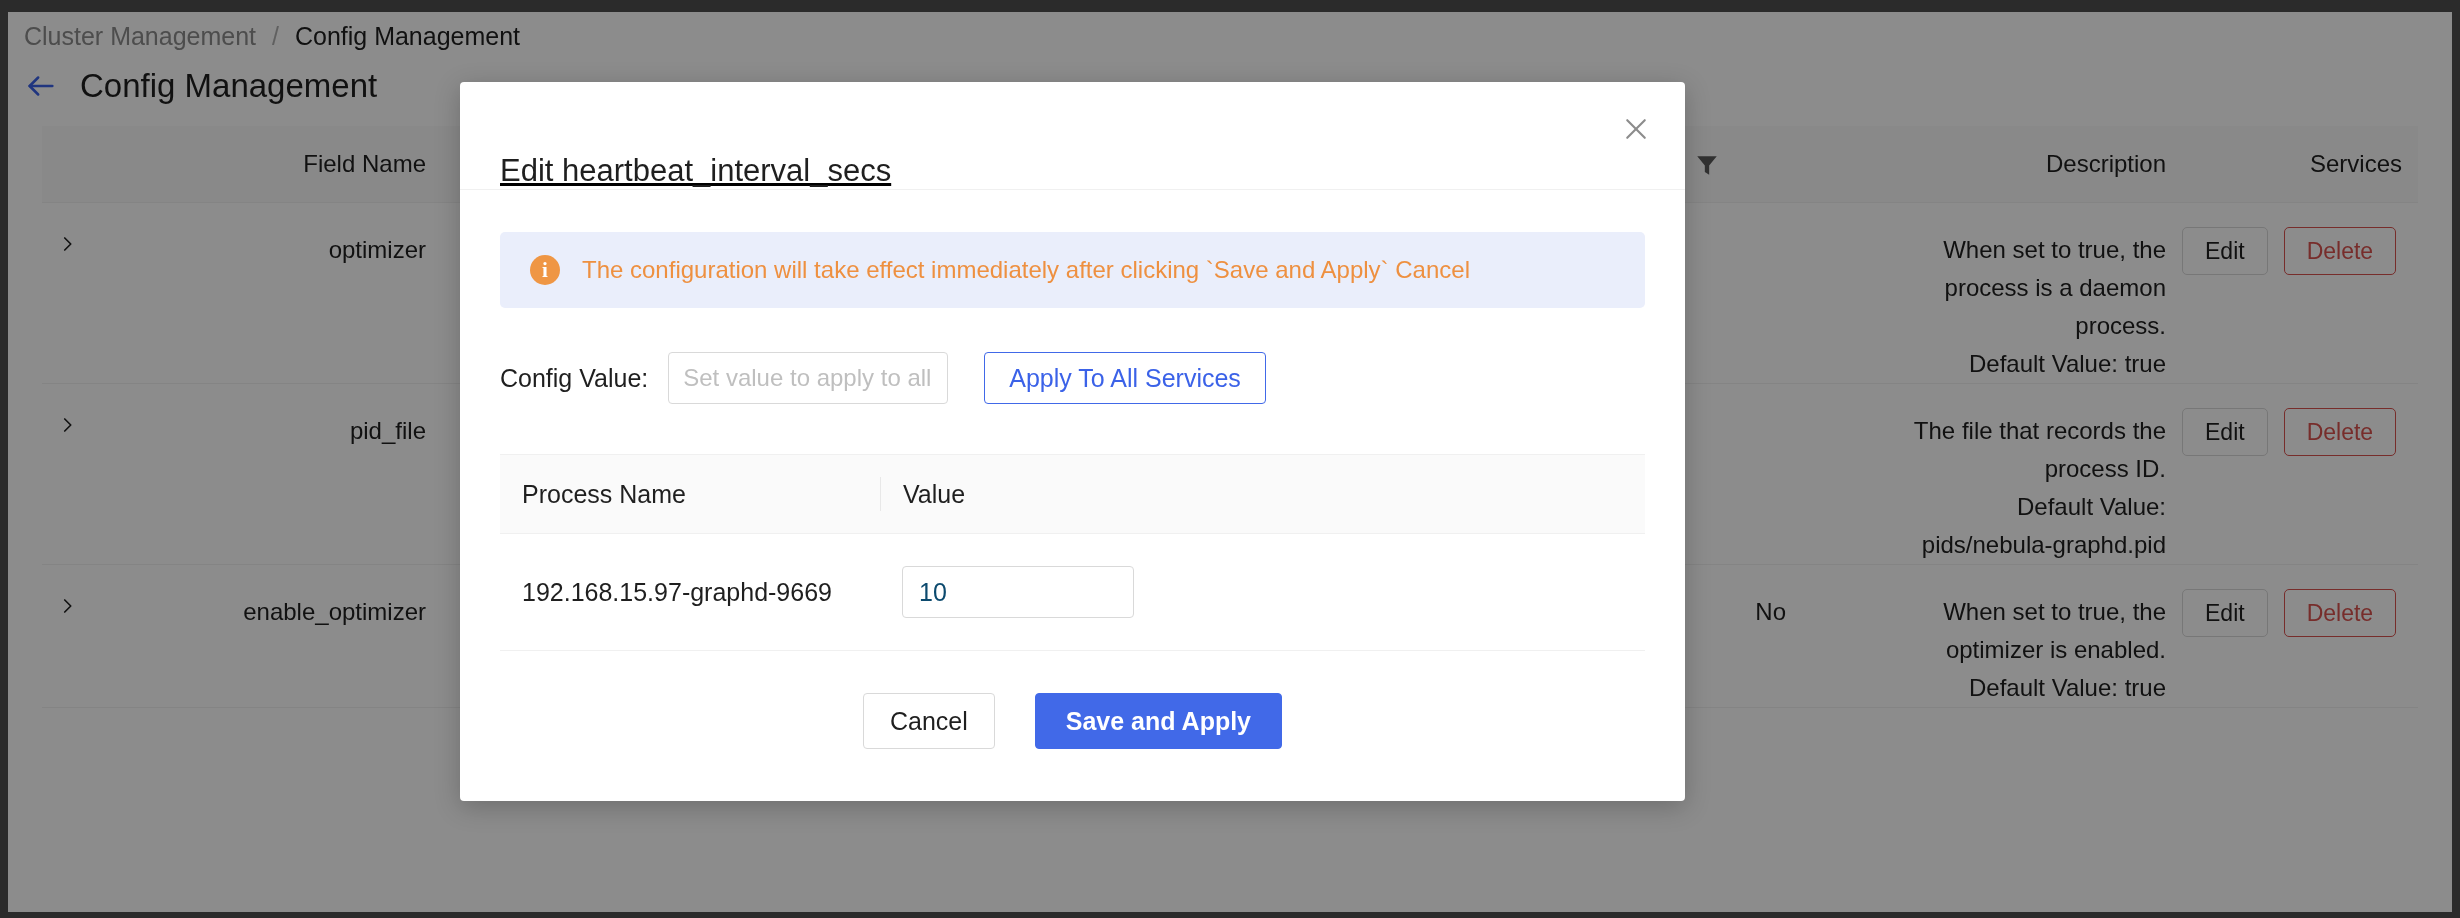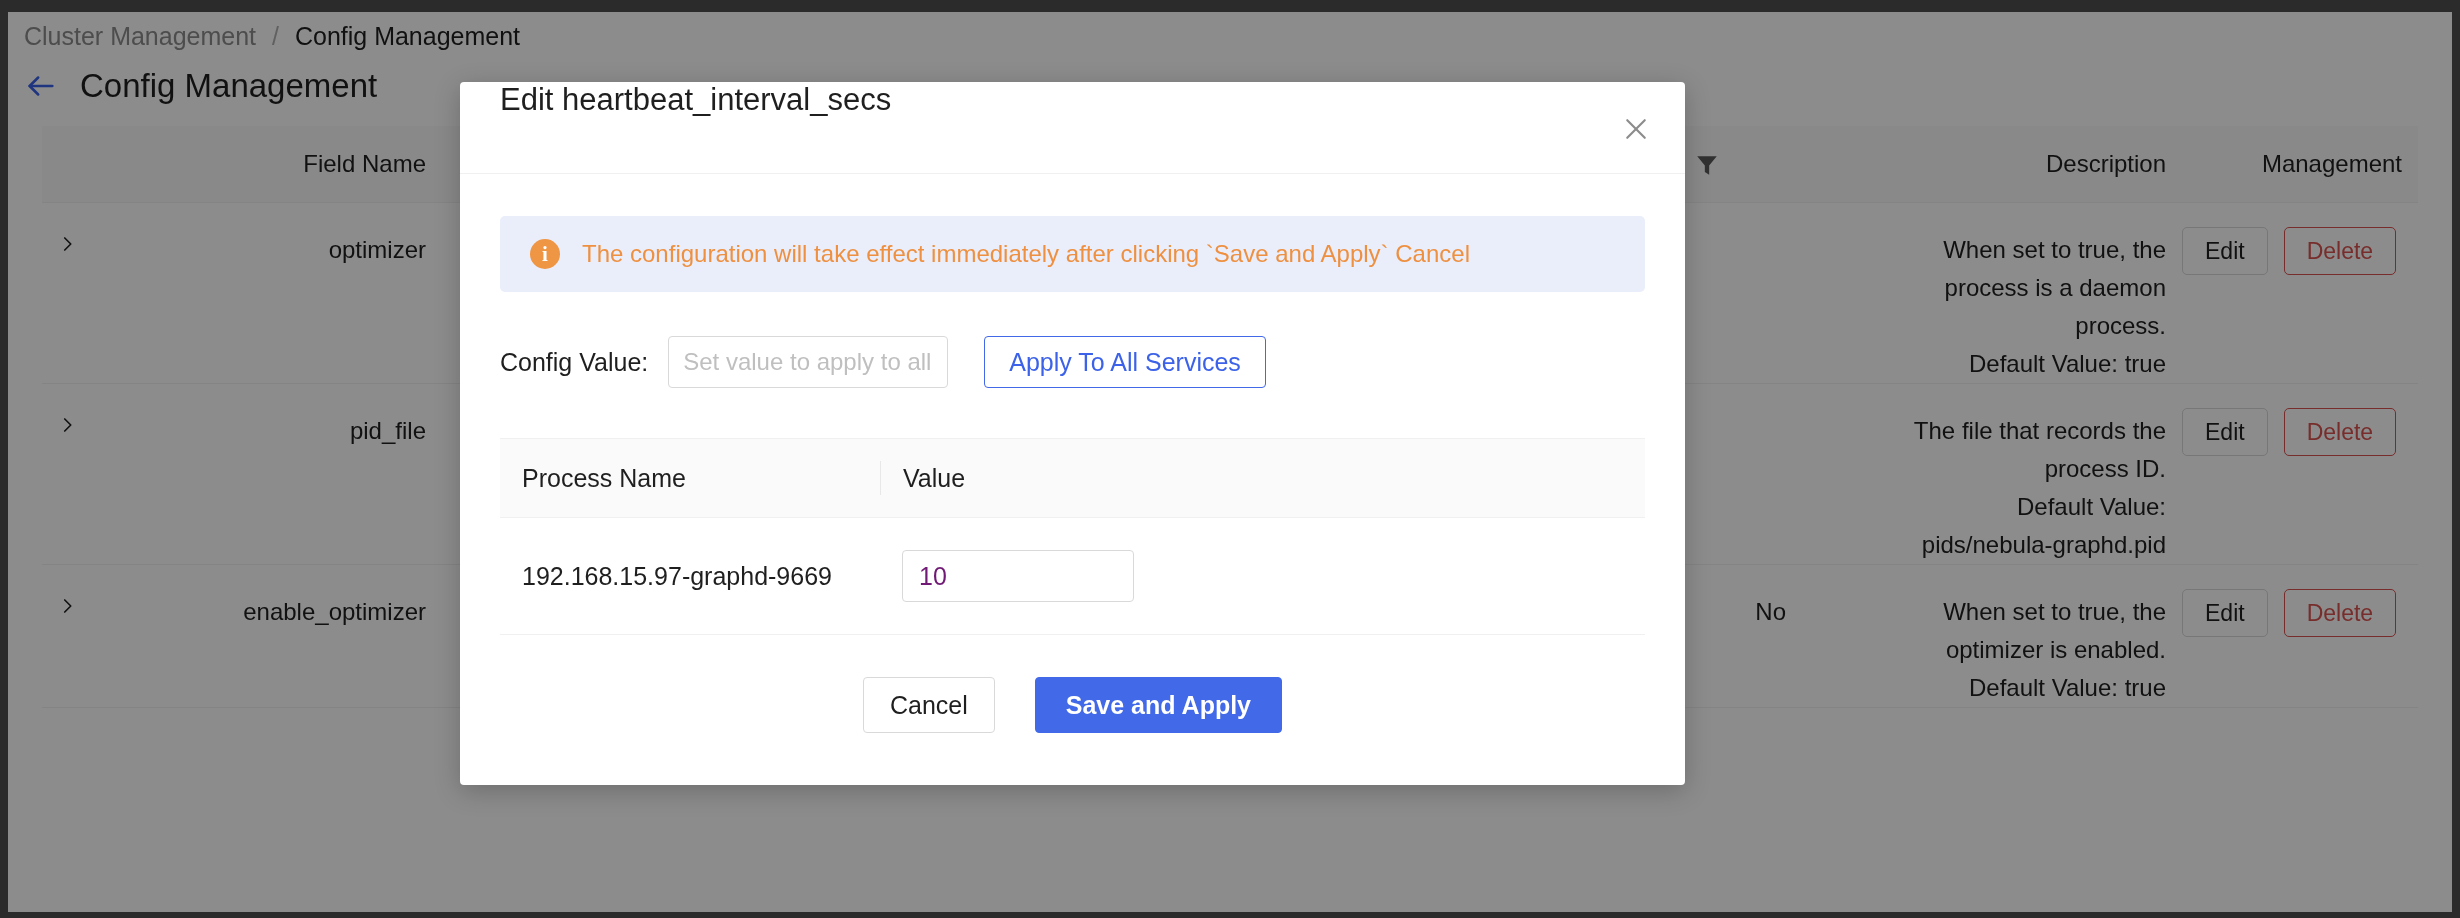--- a/index.html
+++ b/index.html
@@ -196,26 +196,27 @@
     left: 452px;
     top: 70px;
     width: 1225px;
     background: #ffffff;
     border-radius: 4px;
     box-shadow: 0 6px 26px rgba(0,0,0,0.22);
     overflow: hidden;
   }
   .modal-header {
     position: relative;
-    height: 92px;
+    height: 108px;
     border-bottom: 1px solid #f0f0f0;
     display: flex;
-    align-items: flex-start;
+    align-items: flex-end;
     padding: 0 40px;
     box-sizing: border-box;
+    text-decoration: underline;
   }
   .modal-title {
     font-size: 31px;
     color: #1f1f1f;
     font-weight: 500;
     white-space: nowrap;
   }
   .modal-close {
     position: absolute;
     right: 24px;
@@ -347,21 +348,21 @@
     flex: 1 1 auto;
     padding-left: 22px;
     box-sizing: border-box;
   }
   .val-input {
     width: 232px;
     height: 52px;
     border: 1px solid #d9d9d9;
     border-radius: 4px;
     font-size: 25px;
-    color: #701a75;
+    color: #0c4a6e;
     padding: 0 16px;
     box-sizing: border-box;
     font-family: inherit;
     outline: none;
     background: #ffffff;
   }
 
   .modal-footer {
     display: flex;
     justify-content: center;
@@ -424,21 +425,21 @@
       <div class="table-wrap">
 
         <div class="thead">
           <div class="cell c-expand"></div>
           <div class="cell c-field">Field Name</div>
           <div class="cell c-cur"></div>
           <div class="cell c-new"></div>
           <div class="cell c-type"></div>
           <div class="cell c-reboot"></div>
           <div class="cell c-desc">Description</div>
-          <div class="cell c-oper">Management</div>
+          <div class="cell c-oper">Services</div>
 
           <span class="filter-icon">
             <svg width="26" height="26" viewBox="0 0 24 24" fill="#595959">
               <path d="M3 4h18l-7 8.5V21l-4-2.5v-6L3 4z"></path>
             </svg>
           </span>
         </div>
 
         <div class="trow">
           <div class="c-expand">

